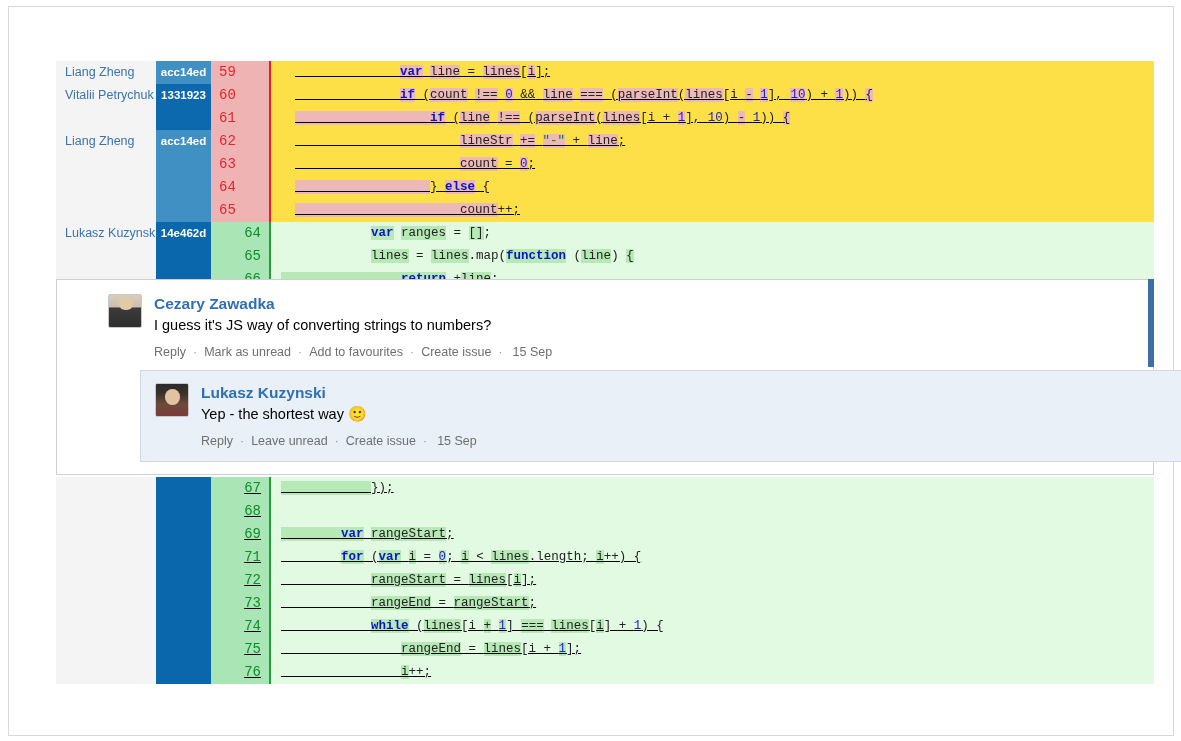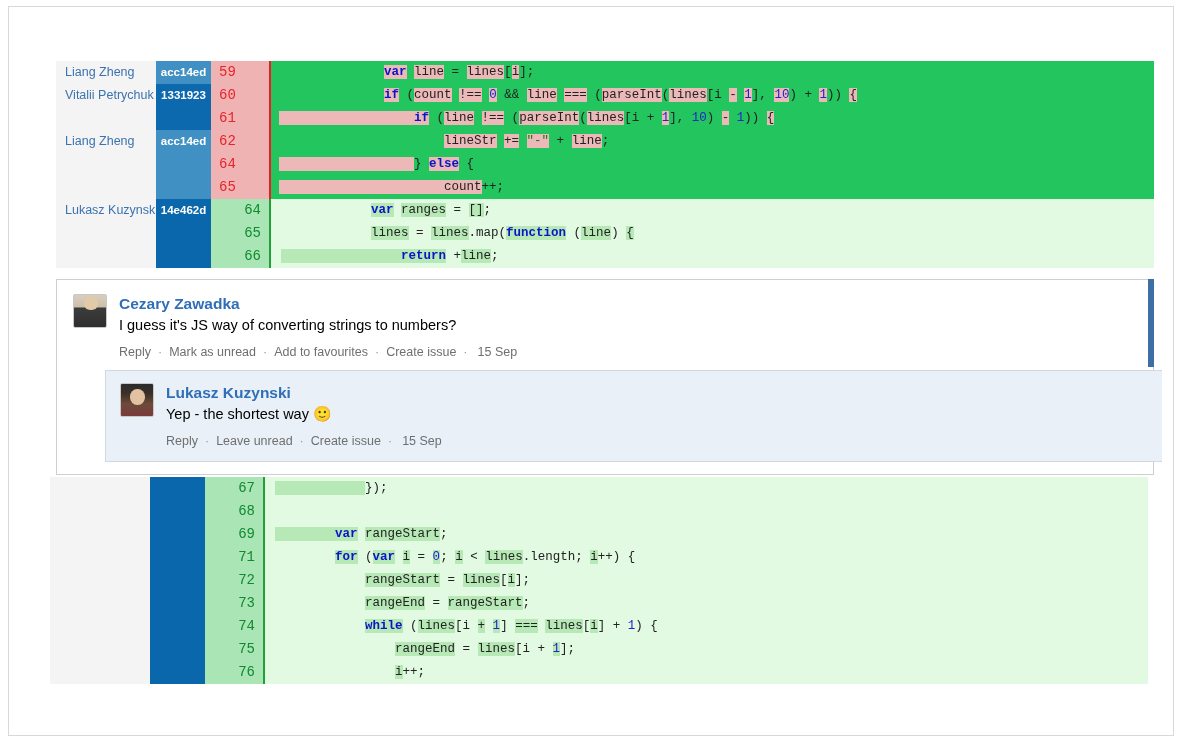--- a/index.html
+++ b/index.html
@@ -58,21 +58,21 @@
     font-family: "Liberation Mono", monospace;
     font-size: 12.5px;
     line-height: 23px;
     white-space: pre;
     overflow: hidden;
     position: relative;
   }
 
   
   .row-del .c-num { background: #f0b3b3; color: #e8232a; text-align: left; border-right: 2px solid #ec1c24; }
-  .row-del .c-code { background: #22c55e; padding-left: 8px; }
+  .row-del .c-code { background: #fde047; padding-left: 24px; text-decoration: underline; }
 
   
   .row-add .c-num { background: #a9e5b5; color: #108a2e; text-align: right; border-right: 2px solid #21a038; }
   .row-add .c-code { background: #e2fae2; padding-left: 10px; }
 
   
   .wd { background: #edb8b8; }
   .wa { background: #b7e9b7; }
 
   
@@ -178,20 +178,26 @@
       </div>
       <div class="diff-row row-del">
         <div class="c-author">Liang Zheng</div>
         <div class="c-hash hash-a">acc14ed</div>
         <div class="c-num">62</div>
         <div class="c-code"><span class="pl">                      </span><span class="pl wd">lineStr</span><span class="pl"> </span><span class="pl wd">+=</span><span class="pl"> </span><span class="str wd">"-"</span><span class="pl"> + </span><span class="pl wd">line</span><span class="pl">;</span></div>
       </div>
       <div class="diff-row row-del">
         <div class="c-author"></div>
         <div class="c-hash hash-a"></div>
+        <div class="c-num">63</div>
+        <div class="c-code"><span class="pl">                      </span><span class="pl wd">count</span><span class="pl"> = </span><span class="num wd">0</span><span class="pl">;</span></div>
+      </div>
+      <div class="diff-row row-del">
+        <div class="c-author"></div>
+        <div class="c-hash hash-a"></div>
         <div class="c-num">64</div>
         <div class="c-code"><span class="pl wd">                  </span><span class="pl">} </span><span class="kw wd">else</span><span class="pl"> {</span></div>
       </div>
       <div class="diff-row row-del">
         <div class="c-author"></div>
         <div class="c-hash hash-a"></div>
         <div class="c-num">65</div>
         <div class="c-code"><span class="pl wd">                      </span><span class="pl wd">count</span><span class="pl">++;</span></div>
       </div>
       <div class="diff-row row-add">
@@ -207,21 +213,21 @@
         <div class="c-code"><span class="pl">            </span><span class="pl wa">lines</span><span class="pl"> = </span><span class="pl wa">lines</span><span class="pl">.map(</span><span class="kw wa">function</span><span class="pl"> (</span><span class="pl wa">line</span><span class="pl">) </span><span class="pl wa">{</span></div>
       </div>
       <div class="diff-row row-add">
         <div class="c-author"></div>
         <div class="c-hash hash-c"></div>
         <div class="c-num">66</div>
         <div class="c-code"><span class="pl wa">                </span><span class="kw wa">return</span><span class="pl"> +</span><span class="pl wa">line</span><span class="pl">;</span></div>
       </div>
     </div>
 
-  <div class="comment-panel" style="left:47px; top:272px; width:1098px; height:196px;">
+  <div class="comment-panel" style="left:47px; top:272px; width:1098px; height:196px;padding-left:35px;">
     <div class="comment-accent" style="height:88px;"></div>
 
     <div class="comment">
       <div class="avatar a1"></div>
       <div class="comment-body">
         <div class="comment-author">Cezary Zawadka</div>
         <div class="comment-text">I guess it's JS way of converting strings to numbers?</div>
         <div class="comment-actions">
           <span class="act">Reply</span>
           <span class="sep">·</span>
@@ -250,21 +256,21 @@
           <span class="act">Leave unread</span>
           <span class="sep">·</span>
           <span class="act">Create issue</span>
           <span class="sep">·</span>
           <span class="ts">15 Sep</span>
         </div>
       </div>
     </div>
   </div>
 
-  <div class="diff-block" id="diff-bottom" style="left:41px; top:470px; width:1098px;">
+  <div class="diff-block" id="diff-bottom" style="left:47px; top:470px; width:1098px;text-decoration:underline;">
       <div class="diff-row row-add">
         <div class="c-author"></div>
         <div class="c-hash hash-c"></div>
         <div class="c-num">67</div>
         <div class="c-code"><span class="pl wa">            </span><span class="pl">});</span></div>
       </div>
       <div class="diff-row row-add">
         <div class="c-author"></div>
         <div class="c-hash hash-c"></div>
         <div class="c-num">68</div>

